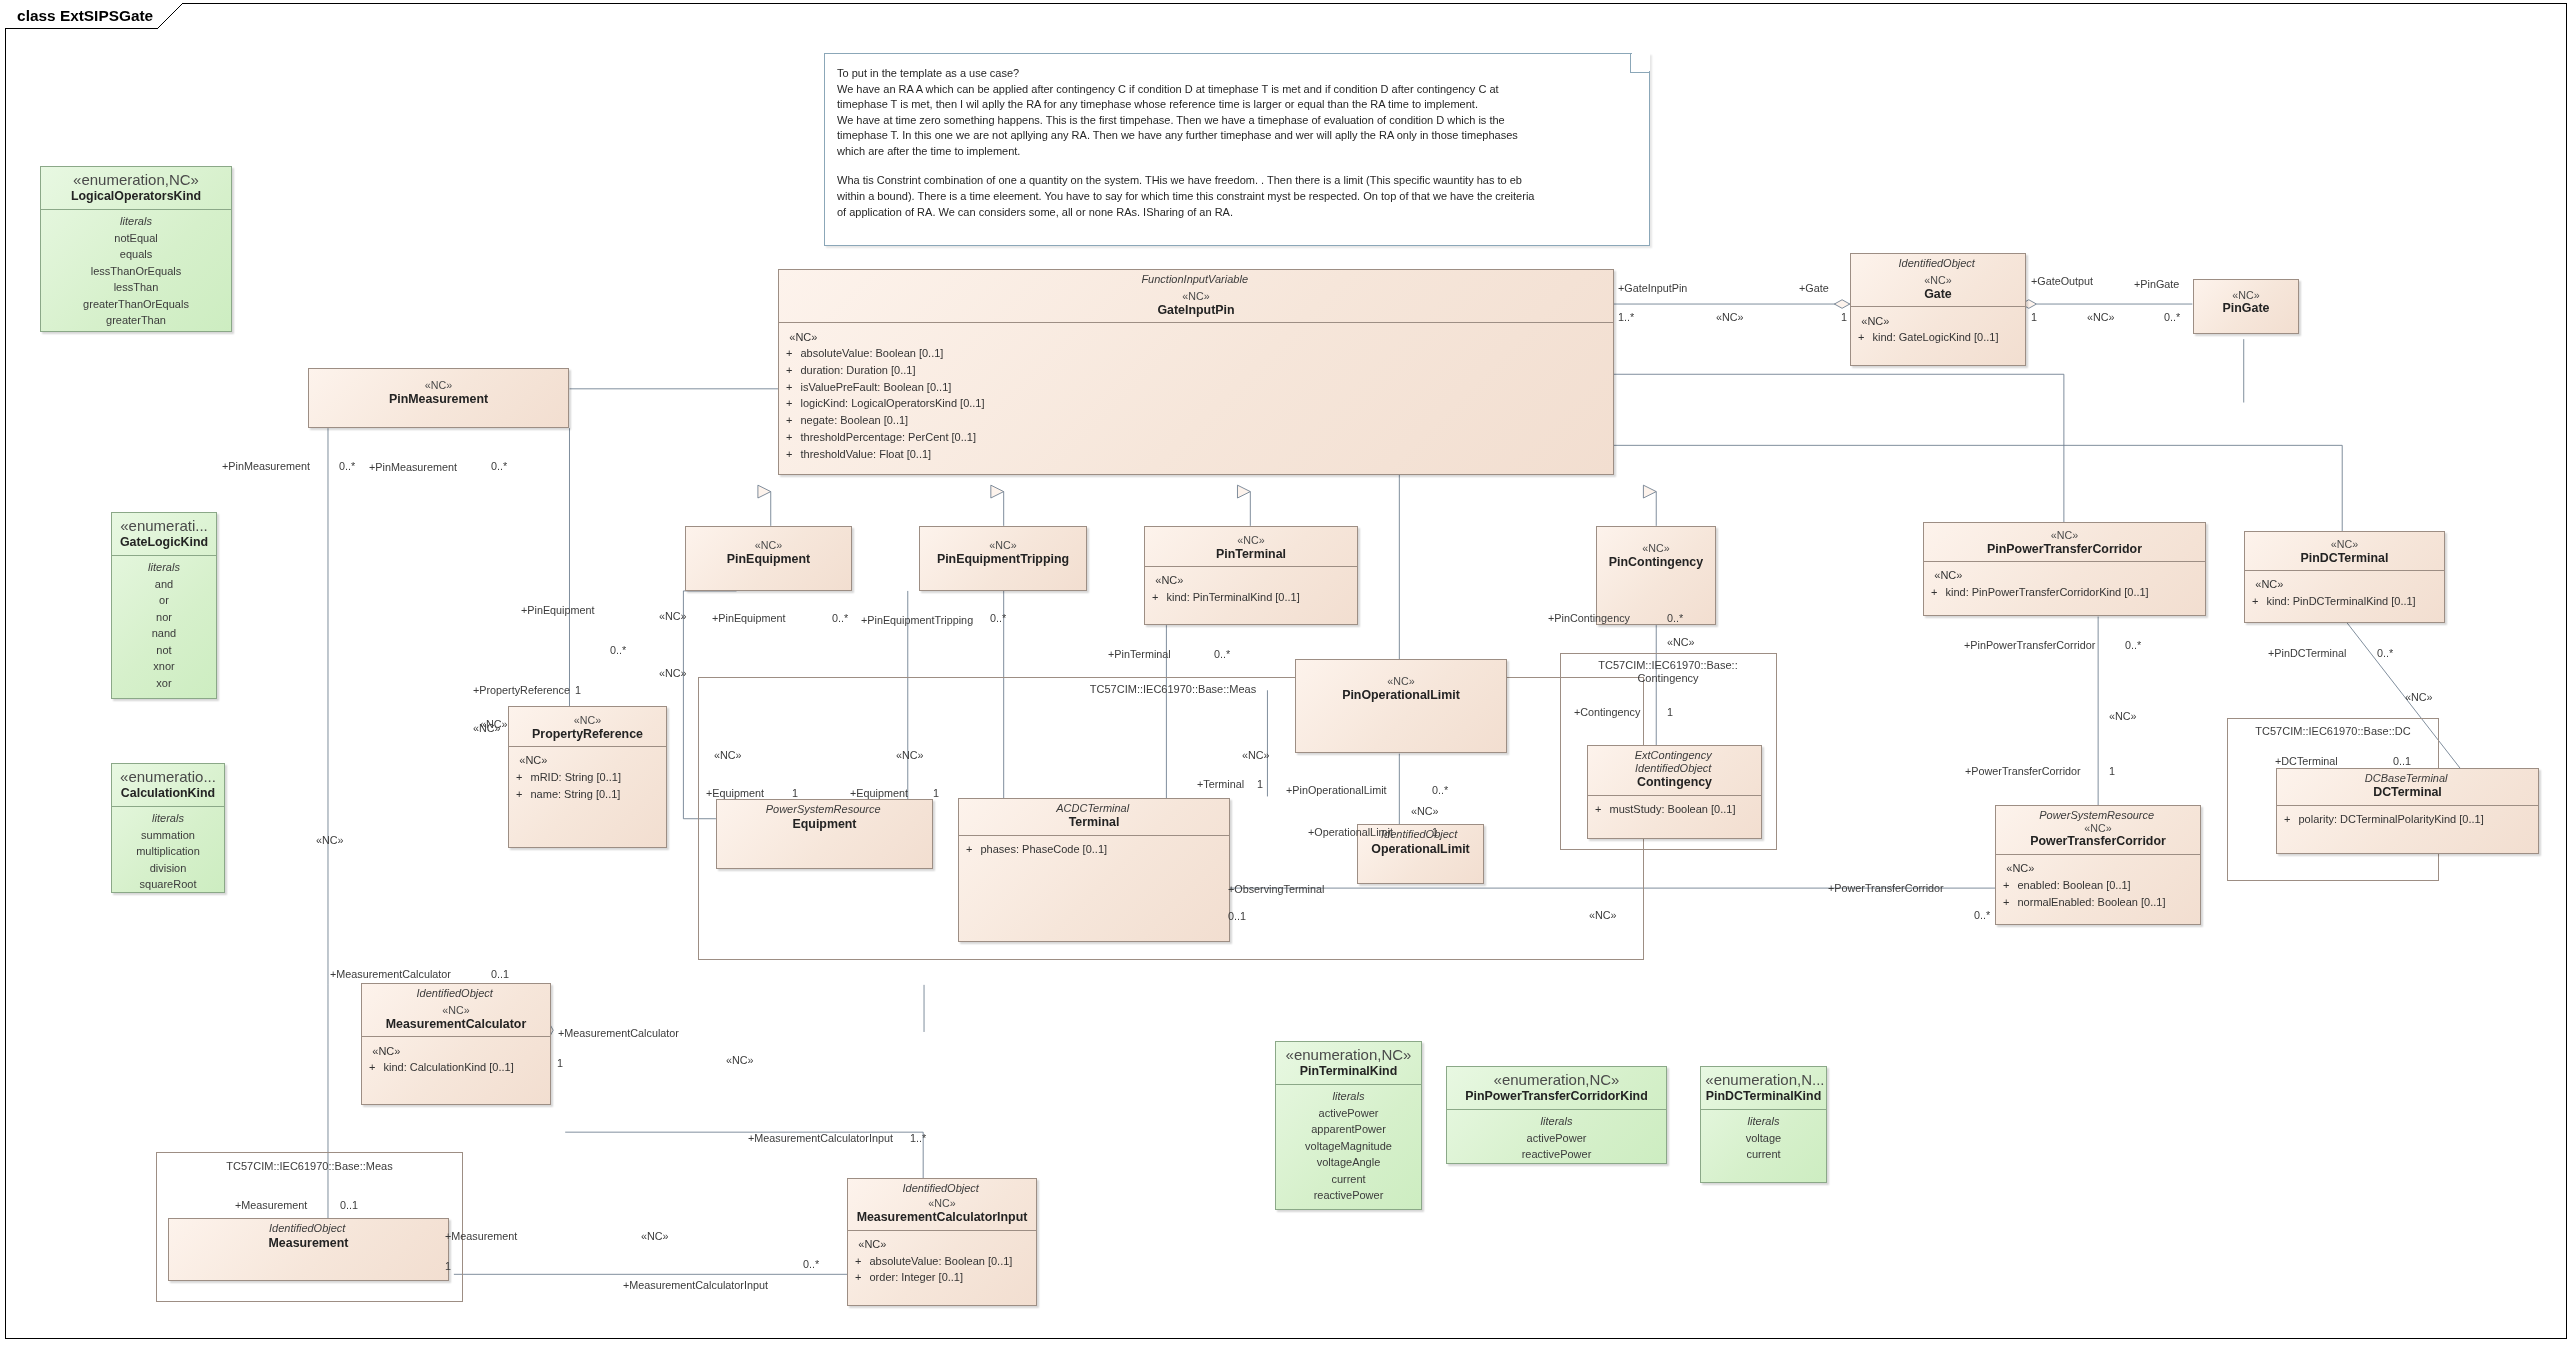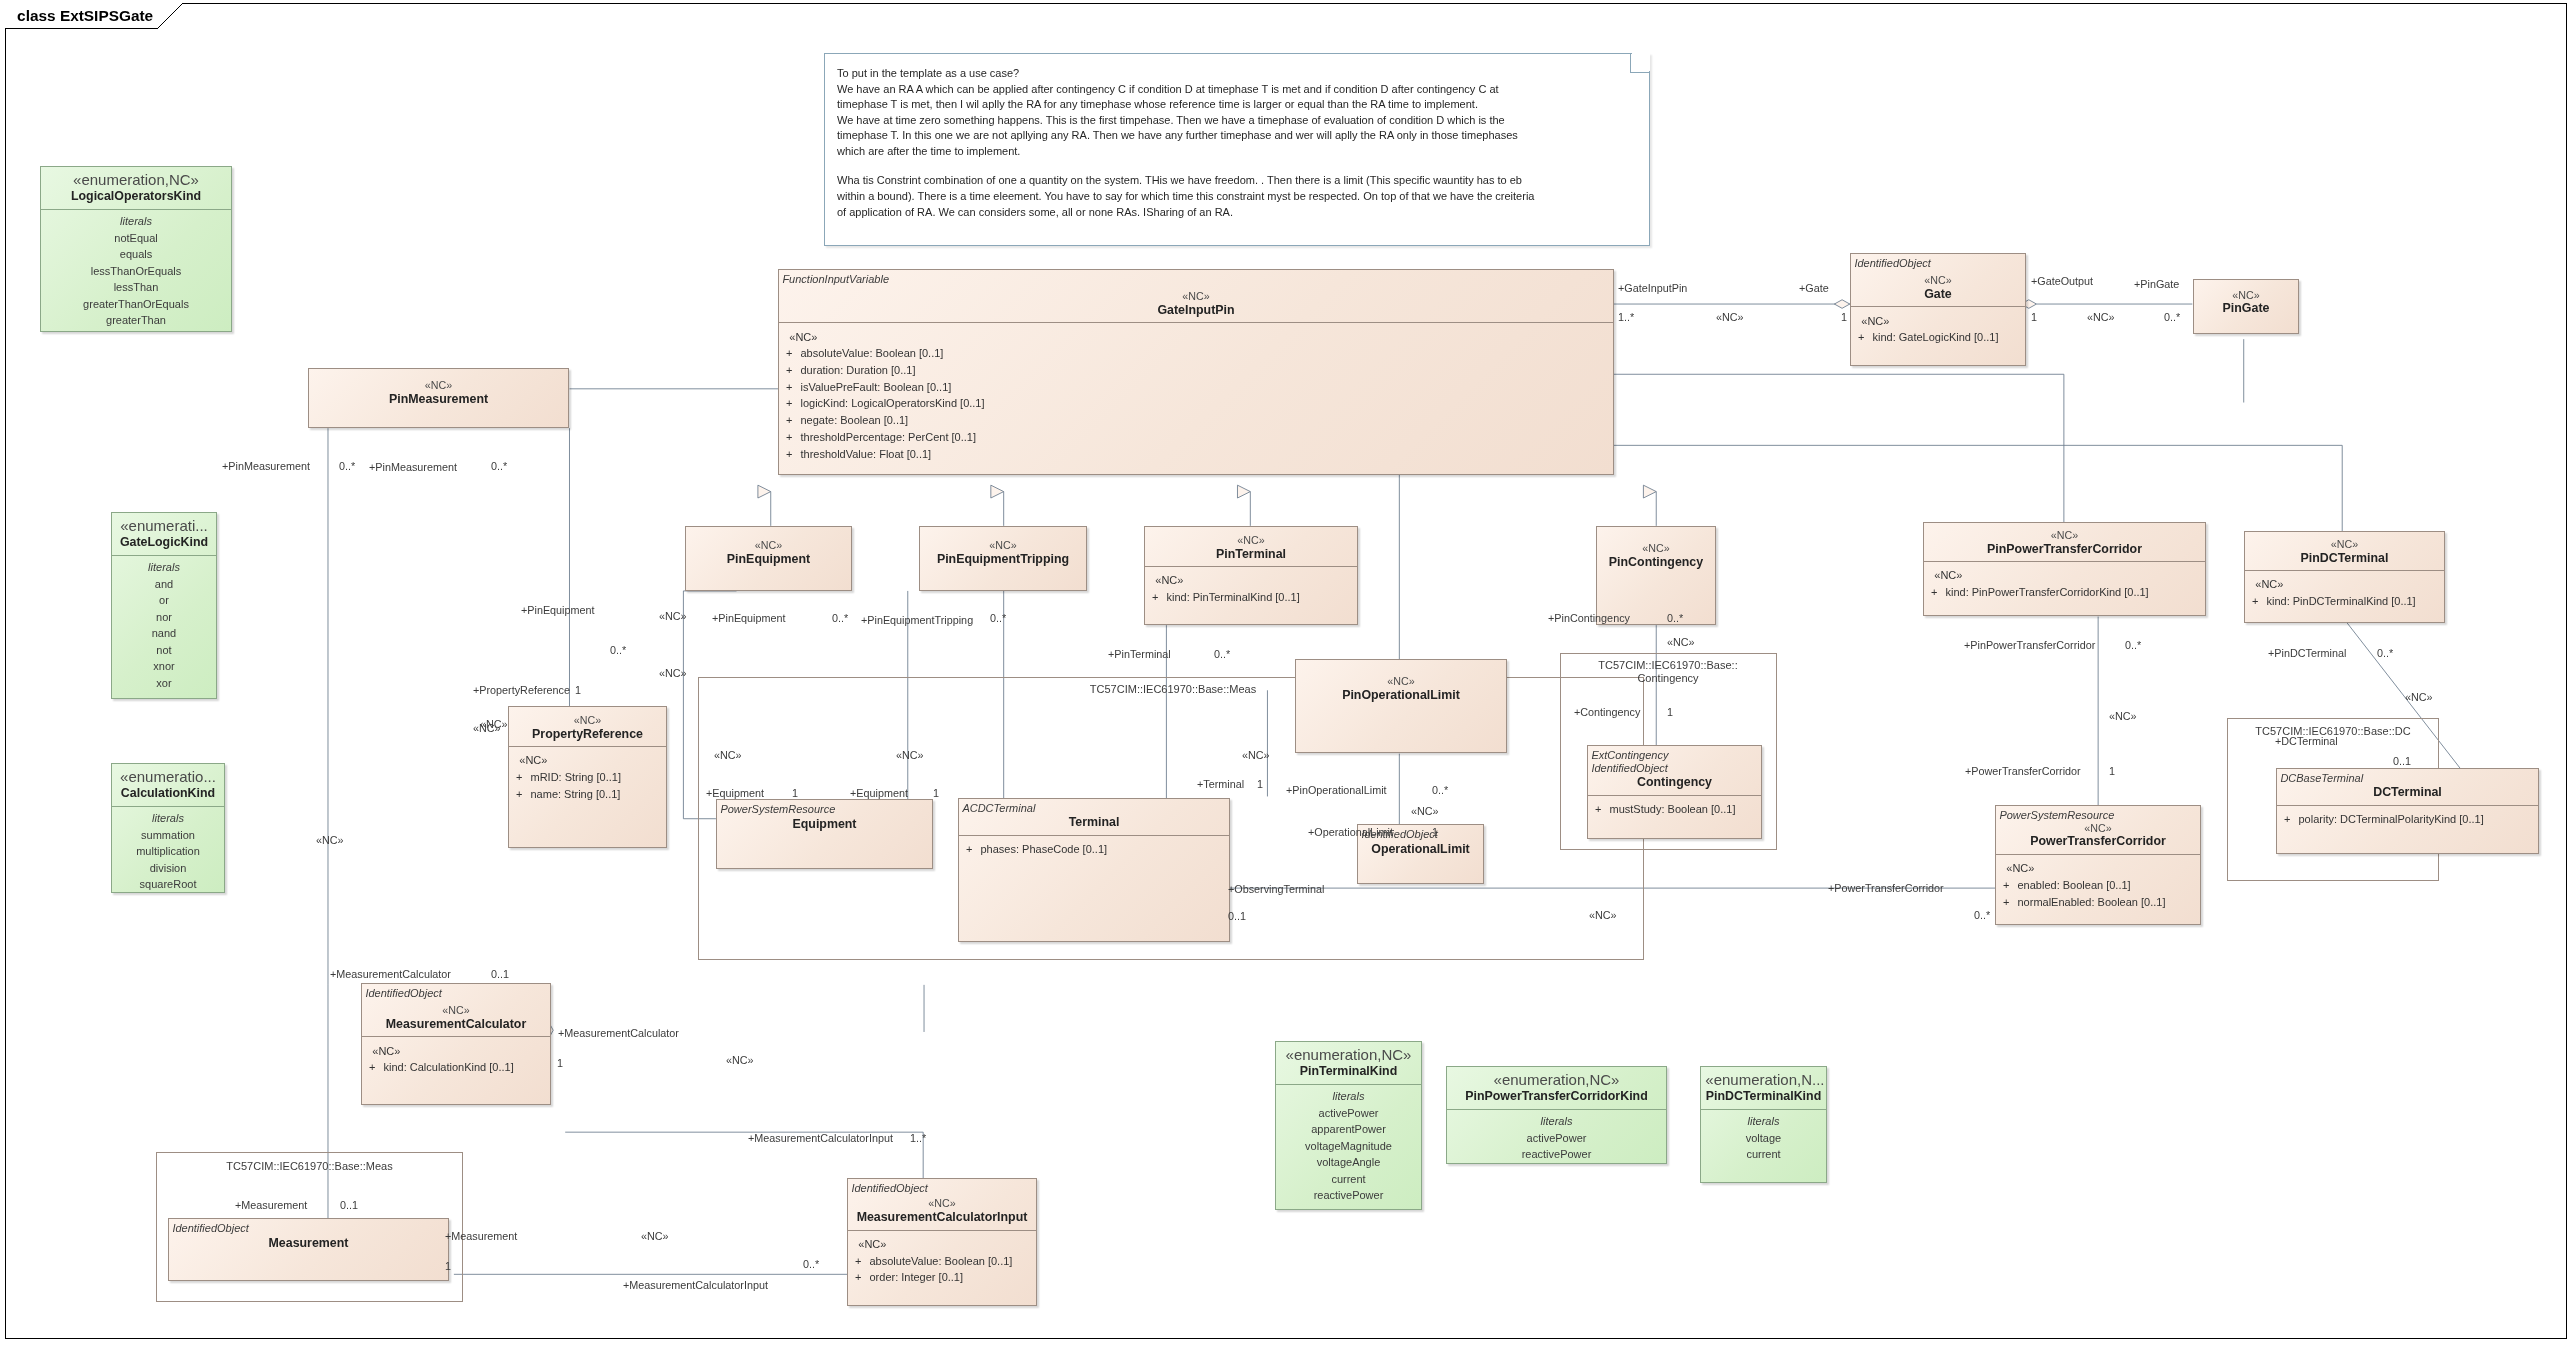--- a/index.html
+++ b/index.html
@@ -65,21 +65,21 @@
     padding:4.3px 5.1px 5.1px 5.1px;
     text-align:center;
     line-height:1.18;
   }
   .cls .ster{font-size:10.7px;color:#4a4a4a;}
   .cls .nm{font-size:12.4px;font-weight:bold;color:#232323;}
   .cls .parent{
     font-size:11px;
     font-style:italic;
     color:#3b3b3b;
-    text-align:left;
+    text-align:center;
     padding:2.6px 6px 0 3.4px;
     line-height:1.2;
   }
   .cls .sep{
     border-top:0.9px solid #9d8e84;
     height:0;
     font-size:0;
   }
   .cls .attrs{
     padding:5.1px 3.4px 6px 6.9px;
@@ -713,21 +713,21 @@
 
   <div class="lbl" style="left:1964px; top:640px;">+PinPowerTransferCorridor</div>
   <div class="lbl" style="left:2125px; top:640px;">0..*</div>
   <div class="lbl" style="left:2109px; top:711px;">«NC»</div>
   <div class="lbl" style="left:1965px; top:766px;">+PowerTransferCorridor</div>
   <div class="lbl" style="left:2109px; top:766px;">1</div>
 
   <div class="lbl" style="left:2268px; top:648px;">+PinDCTerminal</div>
   <div class="lbl" style="left:2377px; top:648px;">0..*</div>
   <div class="lbl" style="left:2405px; top:692px;">«NC»</div>
-  <div class="lbl" style="left:2275px; top:736px;">+DCTerminal</div>
+  <div class="lbl" style="left:2275px; top:756px;">+DCTerminal</div>
   <div class="lbl" style="left:2393px; top:756px;">0..1</div>
 
   <div class="lbl" style="left:1228px; top:884px;">+ObservingTerminal</div>
   <div class="lbl" style="left:1228px; top:911px;">0..1</div>
   <div class="lbl" style="left:1589px; top:910px;">«NC»</div>
   <div class="lbl" style="left:1828px; top:883px;">+PowerTransferCorridor</div>
   <div class="lbl" style="left:1974px; top:910px;">0..*</div>
 
   <div class="lbl" style="left:330px; top:969px;">+MeasurementCalculator</div>
   <div class="lbl" style="left:491px; top:969px;">0..1</div>

